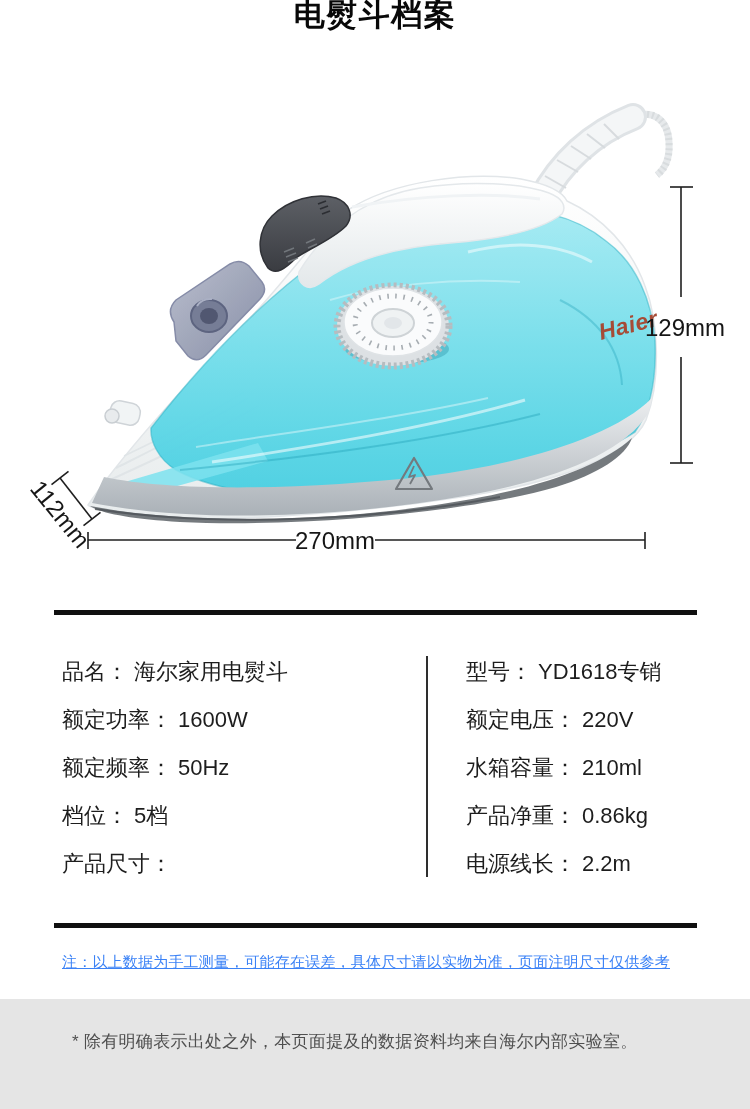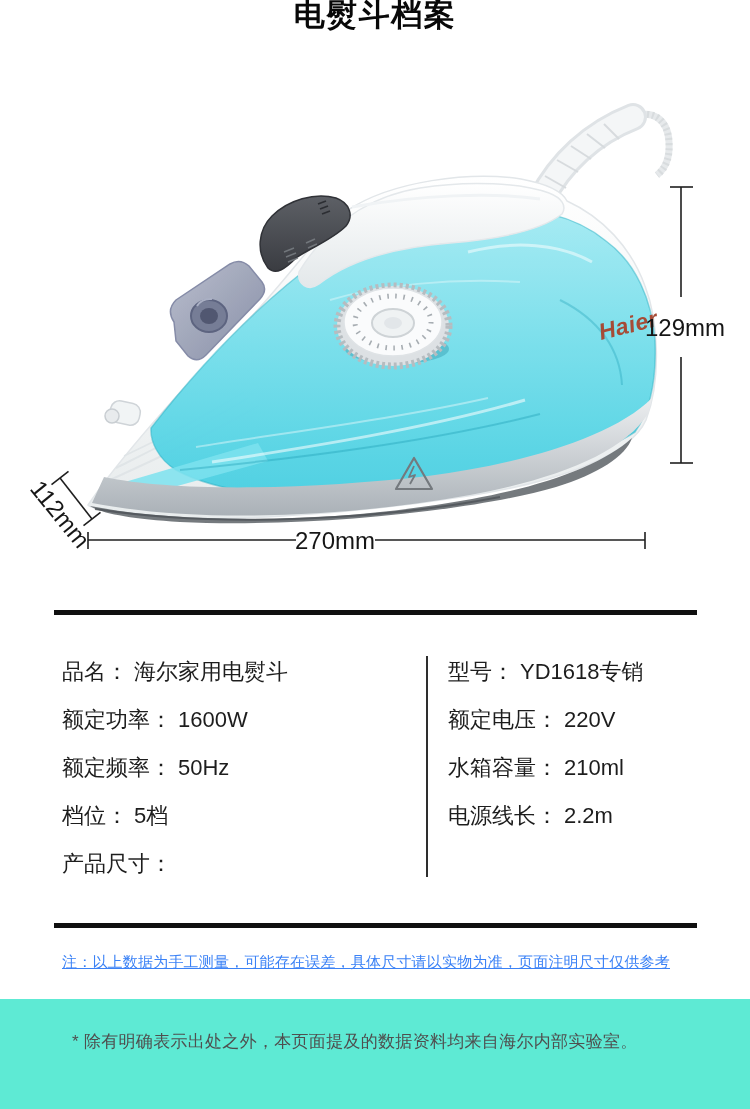--- a/index.html
+++ b/index.html
@@ -10,31 +10,31 @@
   }
   .title {
     position:absolute; top:-4px; left:0; width:100%;
     text-align:center; font-size:31px; font-weight:800; color:#080808;
     letter-spacing:1.5px; line-height:38px;
   }
   .scene { position:absolute; top:0; left:0; }
   .rule { position:absolute; left:54px; width:643px; height:5px; background:#101010; }
   .rule.top { top:610px; }
   .rule.bottom { top:923px; }
-  .spec { position:absolute; left:54px; top:648px; width:643px; display:flex; }
+  .spec { position:absolute; left:54px; top:648px; width:643px; display:flex;gap:18px; }
   .spec-col { display:flex; flex-direction:column; }
   .spec-col.left  { width:372px; padding-left:8px; box-sizing:border-box; }
   .spec-col.right { flex:1; padding-left:22px; box-sizing:border-box; }
   .spec-row { height:48px; display:flex; align-items:center; font-size:22px; color:#1d1d1d; }
   .spec-row .val { margin-left:6px; }
   .vdiv { position:absolute; left:426px; top:656px; width:2px; height:221px; background:#2e2e2e; }
   .note { position:absolute; left:62px; top:953px; font-size:15px; color:#3b82f6; letter-spacing:0.2px;text-decoration:underline; }
   .footer {
     position:absolute; left:0; top:999px; width:750px; height:110px;
-    background:#5eead4; box-sizing:border-box; padding:27px 40px 0 72px;
+    background:#e5e5e5; box-sizing:border-box; padding:27px 40px 0 72px;
     font-size:17px; color:#4f4f4f; line-height:31px; letter-spacing:0.3px;
   }
   svg text.dim { font-family:"Liberation Sans","DejaVu Sans",sans-serif; fill:#161616; }
 </style>
 </head>
 <body>
 
 <div class="screen">
 
   <div class="title">电熨斗档案</div>
@@ -219,20 +219,24 @@
       </div>
       <div class="spec-row">
         <span>额定电压：</span>
         <span class="val">220V</span>
       </div>
       <div class="spec-row">
         <span>水箱容量：</span>
         <span class="val">210ml</span>
       </div>
       <div class="spec-row">
+        <span>产品净重：</span>
+        <span class="val">0.86kg</span>
+      </div>
+      <div class="spec-row">
         <span>电源线长：</span>
         <span class="val">2.2m</span>
       </div>
     </div>
   </div>
   <div class="vdiv"></div>
 
   <div class="rule bottom"></div>
 
   <div class="note">注：以上数据为手工测量，可能存在误差，具体尺寸请以实物为准，页面注明尺寸仅供参考</div>

